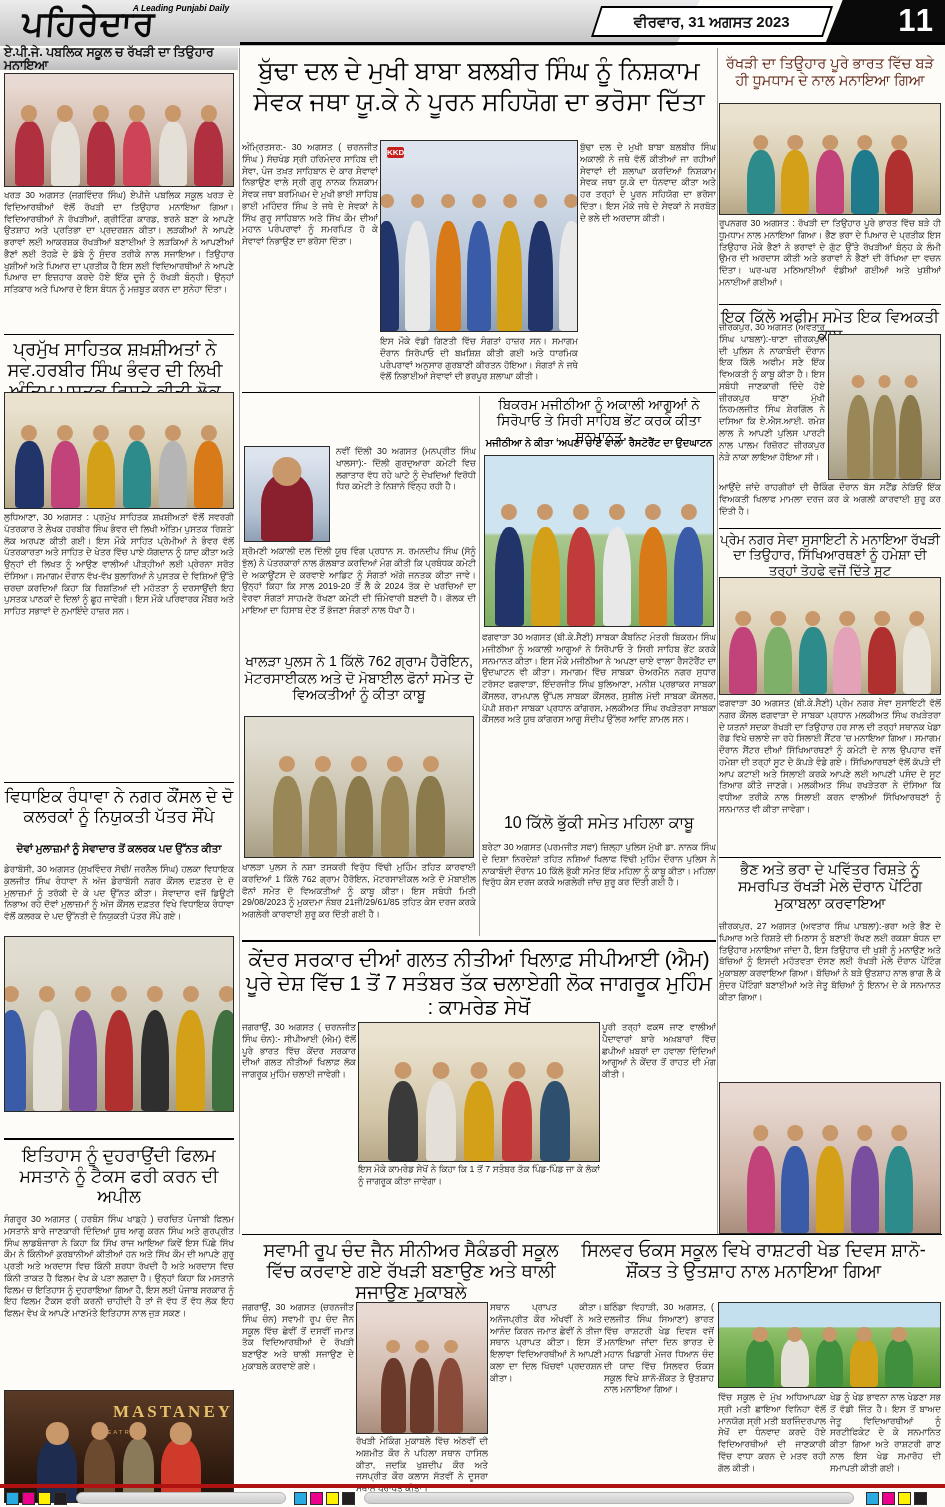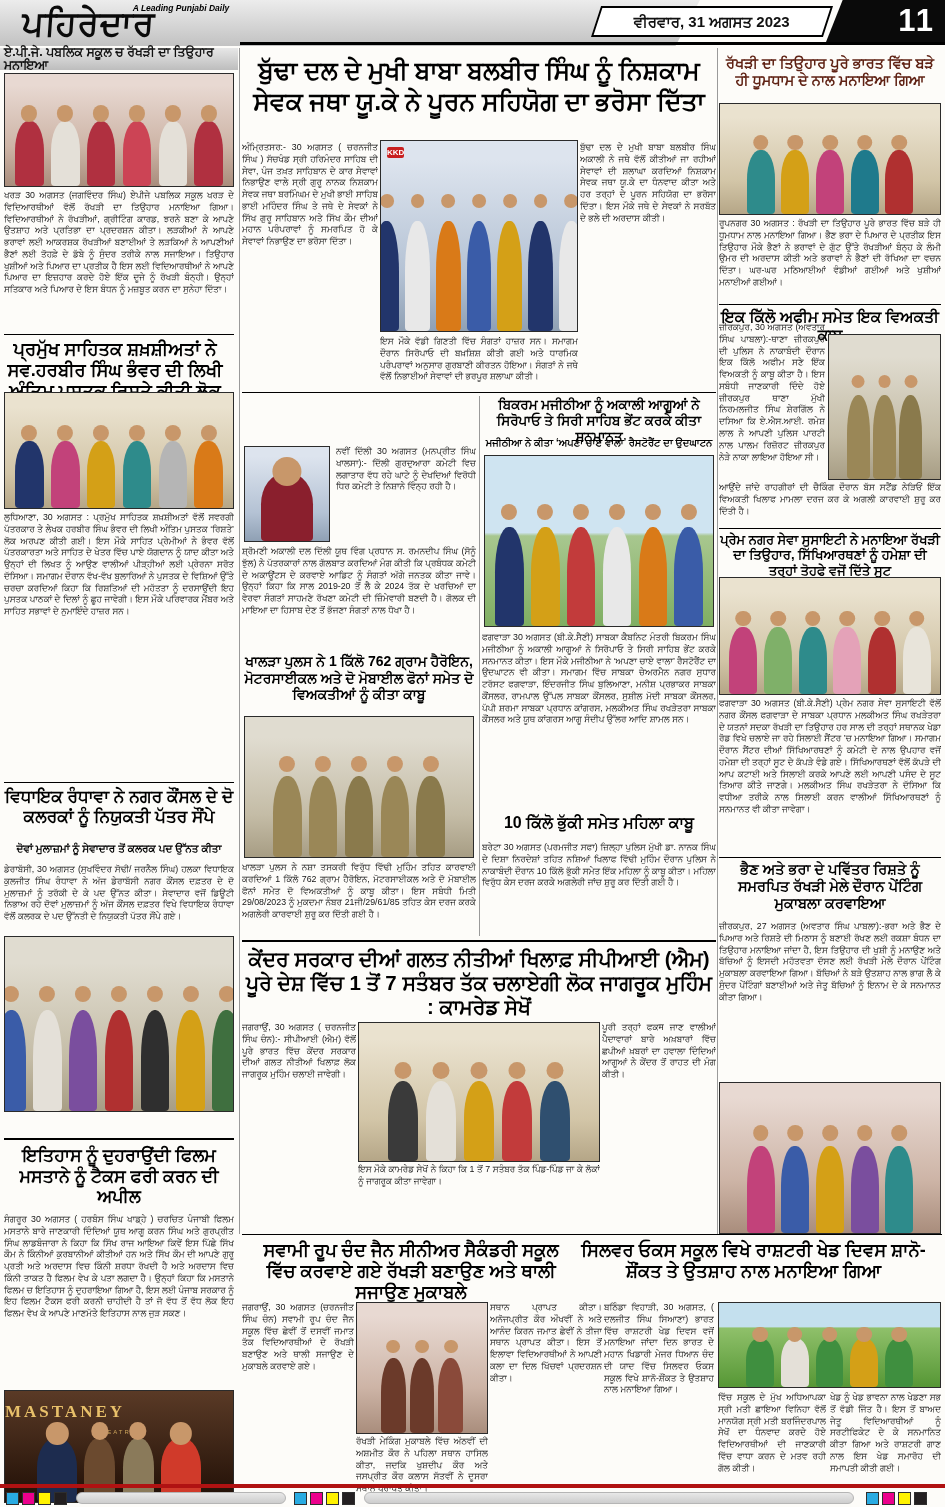--- a/index.html
+++ b/index.html
@@ -12,40 +12,40 @@
   .logo{font-weight:900;font-size:34px;letter-spacing:1px;color:#0a0a0a;transform:skewX(-4deg)}
   .tagline{font-size:8.5px;font-weight:bold;font-style:italic;color:#000}
   .rule{background:#000}
   .date-box{border:2.5px solid #000;background:#fff;transform:skewX(-18deg);display:flex;align-items:center;justify-content:center}
   .date-box span{transform:skewX(18deg);font-size:15px;font-weight:bold;white-space:nowrap}
   .corner{background:#0a0a0a;clip-path:polygon(14% 0,100% 0,100% 100%,0 100%);display:flex;align-items:center;justify-content:flex-end}
   .pageno{color:#fff;font-size:31px;font-weight:900;padding-right:10px;letter-spacing:2px}
   
   .kick{background:linear-gradient(180deg,#e7e7e7,#bdbdbd);display:flex;align-items:center;padding:0 4px}
   .kick b{font-size:12.5px;line-height:1.05}
-  .h{font-weight:700;text-align:center;line-height:1.18;color:#000}
+  .h{font-weight:400;text-align:center;line-height:1.18;color:#000}
   .sub{font-weight:700;text-align:center;color:#000}
   .bt{font-size:8.8px;line-height:1.34;text-align:justify;color:#151515;overflow:hidden;word-break:break-word}
   .maroon{color:#5f2214}
   
   .photo{border:1px solid #2b2b2b;display:flex;align-items:flex-end;justify-content:center;overflow:hidden;padding:0 3px}
   .bg-hall{background:linear-gradient(180deg,#dde4ee 10%,#b4c2d4 70%,#8fa0b4)}
   .bg-room{background:linear-gradient(180deg,#eae2cf 12%,#d2c5a7 70%,#b5a687)}
   .bg-class{background:linear-gradient(180deg,#e8d9d2 10%,#cdb4a6 65%,#a98d7c)}
   .bg-office{background:linear-gradient(180deg,#e0dcd0 15%,#c4bca6 70%,#a79d84)}
   .bg-out{background:linear-gradient(180deg,#cfe4f1 45%,#a8c78f 47%,#7fae62)}
   .bg-field{background:linear-gradient(180deg,#c4e0ee 28%,#8fc06a 30%,#569735)}
   .bg-dark{background:linear-gradient(180deg,#5a3a26,#200f06)}
   .p{display:block;flex:0 0 13%;height:58%;margin:0 1.6%;background:var(--c,#3a5ca8);
      border-radius:46% 46% 4px 4px;position:relative}
   .p::before{content:"";position:absolute;top:-24%;left:50%;transform:translateX(-50%);
      width:56%;padding-top:56%;border-radius:50%;background:var(--s,#c8976a)}
   .badge{position:absolute;top:6px;left:6px;background:#c81f1f;color:#fff;font-size:8px;
      font-weight:bold;padding:1px 0;border-radius:2px}
-  .poster-title{position:absolute;top:10%;left:0;right:0;text-align:left;color:#e8c06a;
+  .poster-title{position:absolute;top:10%;left:0;right:0;text-align:right;color:#e8c06a;
      font-family:"Liberation Serif","DejaVu Serif",serif;font-weight:bold;font-size:17px;letter-spacing:3px}
   .poster-sub{position:absolute;top:34%;left:0;right:0;text-align:center;color:#caa25a;font-size:6px;letter-spacing:2px}
   .vrule{background:#9a9a9a;width:1px}
   .hrule{background:#000;height:1px}
   
   .redline{background:#b01212}
   .sq{position:absolute;width:13px;height:13px;border:1px solid #2e2e2e}
   .gbar{position:absolute;height:12px;background:linear-gradient(180deg,#e8e8e8,#cdcdcd);
         border:1px solid #b5b5b5;border-radius:6px}
 </style>

